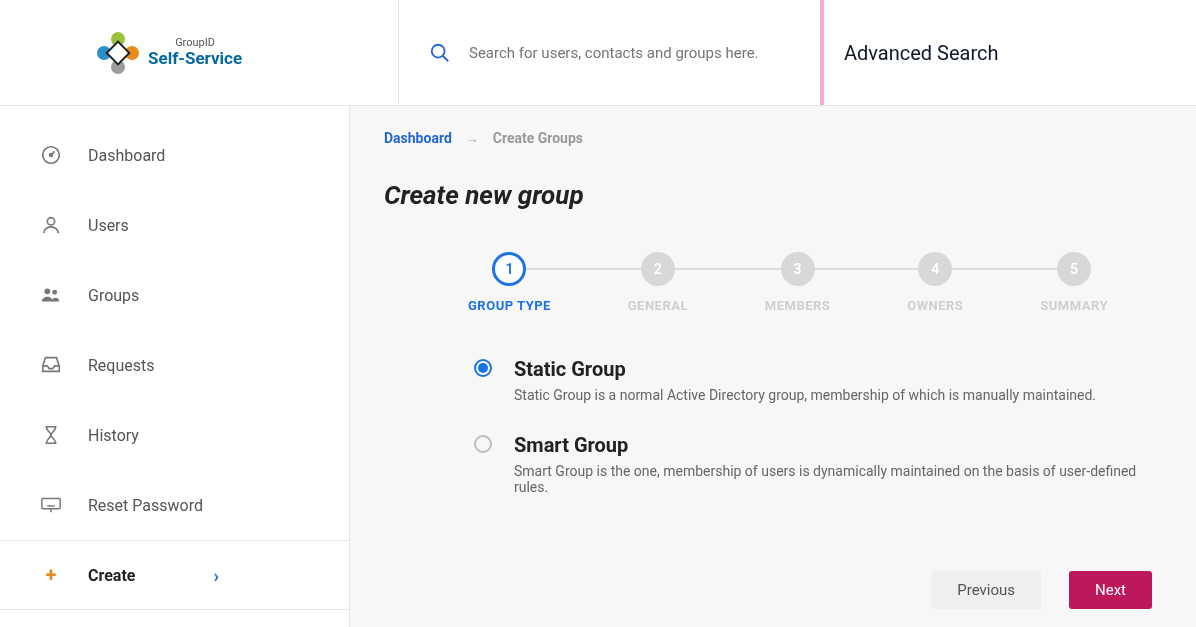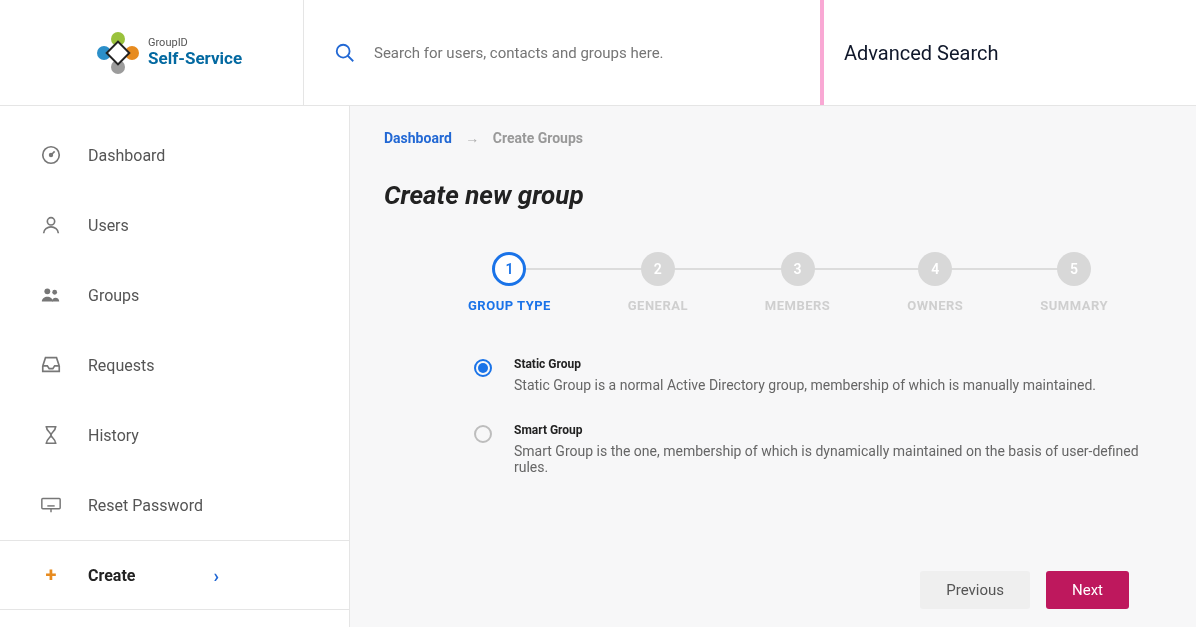--- a/index.html
+++ b/index.html
@@ -2,21 +2,21 @@
 <html><head>
 <meta charset="utf-8">
 <style>
 * { margin: 0; padding: 0; box-sizing: border-box; font-family: -apple-system, BlinkMacSystemFont, "Segoe UI", Roboto, sans-serif; }
 body { background: #fff; color: #333; width: 1196px; height: 627px; overflow: hidden; }
 
 .app { display: flex; flex-direction: column; height: 100%; }
 
 
 .header { display: flex; height: 106px; border-bottom: 1px solid #e5e5e5; }
-.logo-cell { width: 304px; display: flex; align-items: center; padding-left: 96px; border-right: 1px solid #e5e5e5; }
+.logo-cell { width: 399px; display: flex; align-items: center; padding-left: 96px; border-right: 1px solid #e5e5e5; text-align: center; }
 .logo-mark { width: 44px; height: 44px; position: relative; margin-right: 8px; }
 .logo-text { display: flex; flex-direction: column; line-height: 1.1; }
 .logo-text .small { font-size: 11px; color: #555; }
 .logo-text .big { font-size: 17px; font-weight: 700; color: #0369a1; }
 .search-cell { flex: 1; display: flex; align-items: center; padding: 0 30px; border-right: 4px solid #f9a8d4; }
 .search-cell .icon { width: 22px; height: 22px; margin-right: 18px; color: #2268d4; }
 .search-input { border: none; outline: none; font-size: 15px; color: #777; flex: 1; background: transparent; }
 .adv-cell { width: 372px; display: flex; align-items: center; padding-left: 20px; }
 .adv-link { color: #0f172a; font-size: 20px; font-weight: 400; cursor: pointer; }
 
@@ -47,25 +47,25 @@
 .step-label { font-size: 13px; font-weight: 700; letter-spacing: 0.5px; color: #cfcfcf; }
 .step.active .step-label { color: #1a73e8; }
 .step-line { position: absolute; top: 16px; left: 130px; right: 100px; height: 2px; background: #dcdcdc; z-index: 1; }
 
 
 .options { padding-left: 90px; }
 .option { display: flex; margin-bottom: 30px; cursor: pointer; }
 .radio { width: 18px; height: 18px; border: 2px solid #bdbdbd; border-radius: 50%; margin-right: 22px; margin-top: 2px; flex-shrink: 0; position: relative; }
 .option.selected .radio { border-color: #1a73e8; }
 .option.selected .radio::after { content: ""; position: absolute; top: 2px; left: 2px; width: 10px; height: 10px; border-radius: 50%; background: #1a73e8; }
-.opt-title { font-size: 12px; font-weight: 700; color: #222; margin-bottom: 6px; }
+.opt-title { font-size: 20px; font-weight: 700; color: #222; margin-bottom: 6px; }
 .opt-desc { font-size: 14px; color: #666; }
 
 
-.footer-bar { position: absolute; right: 67px; bottom: 18px; display: flex; gap: 16px; }
+.footer-bar { position: absolute; right: 44px; bottom: 18px; display: flex; gap: 28px; }
 .btn { padding: 10px 26px; font-size: 15px; border-radius: 3px; cursor: pointer; border: none; }
 .btn.secondary { background: #efefef; color: #555; }
 .btn.primary { background: #be185d; color: #fff; }
 
 svg { display: block; }
 </style>
 </head>
 <body>
 
 <div class="app">
@@ -208,21 +208,21 @@
           <div class="radio"></div>
           <div>
             <div class="opt-title">Static Group</div>
             <div class="opt-desc">Static Group is a normal Active Directory group, membership of which is manually maintained.</div>
           </div>
         </div>
         <div class="option">
           <div class="radio"></div>
           <div>
             <div class="opt-title">Smart Group</div>
-            <div class="opt-desc">Smart Group is the one, membership of which is dynamically maintained on the basis of user-defined rules.</div>
+            <div class="opt-desc">Smart Group is the one, membership of users is dynamically maintained on the basis of user-defined rules.</div>
           </div>
         </div>
       </div>
 
       <div class="footer-bar">
         <button class="btn secondary">Previous</button>
         <button class="btn primary">Next</button>
       </div>
     </div>
   </div>

